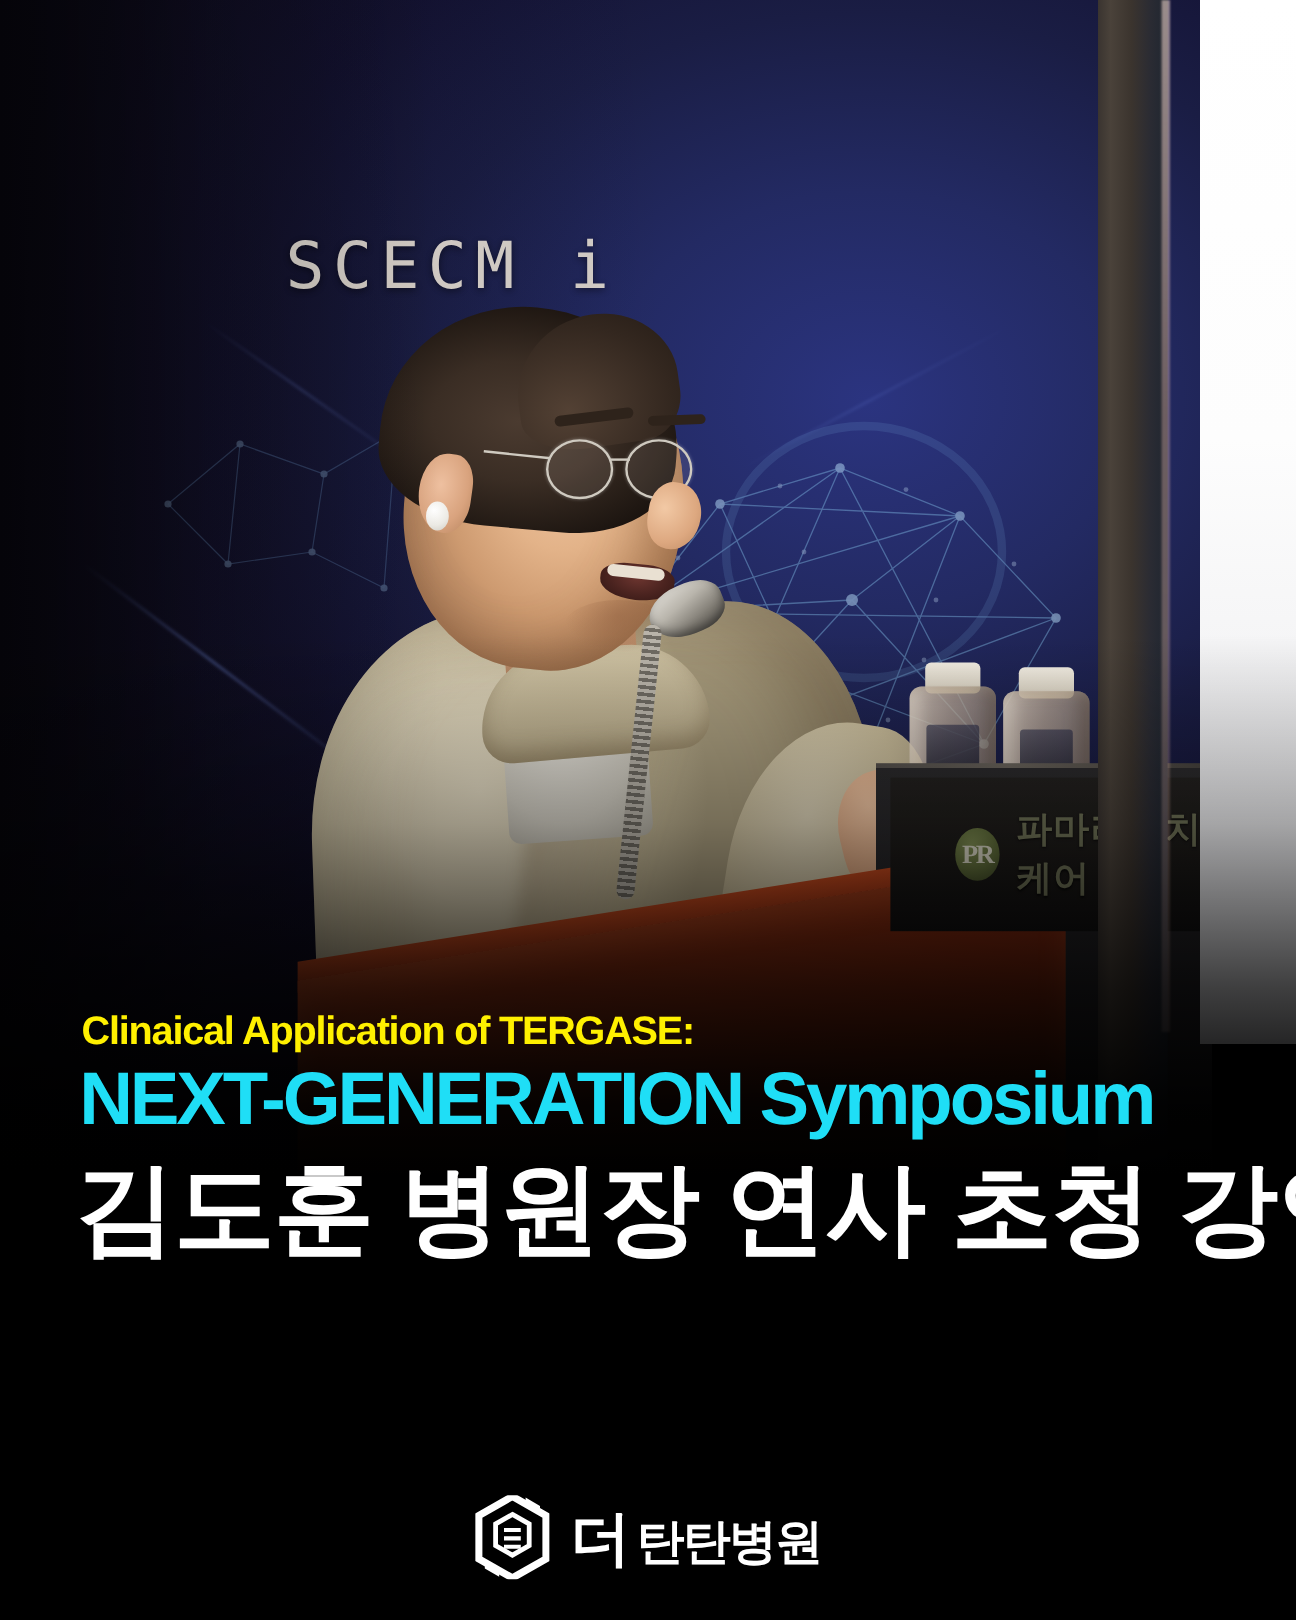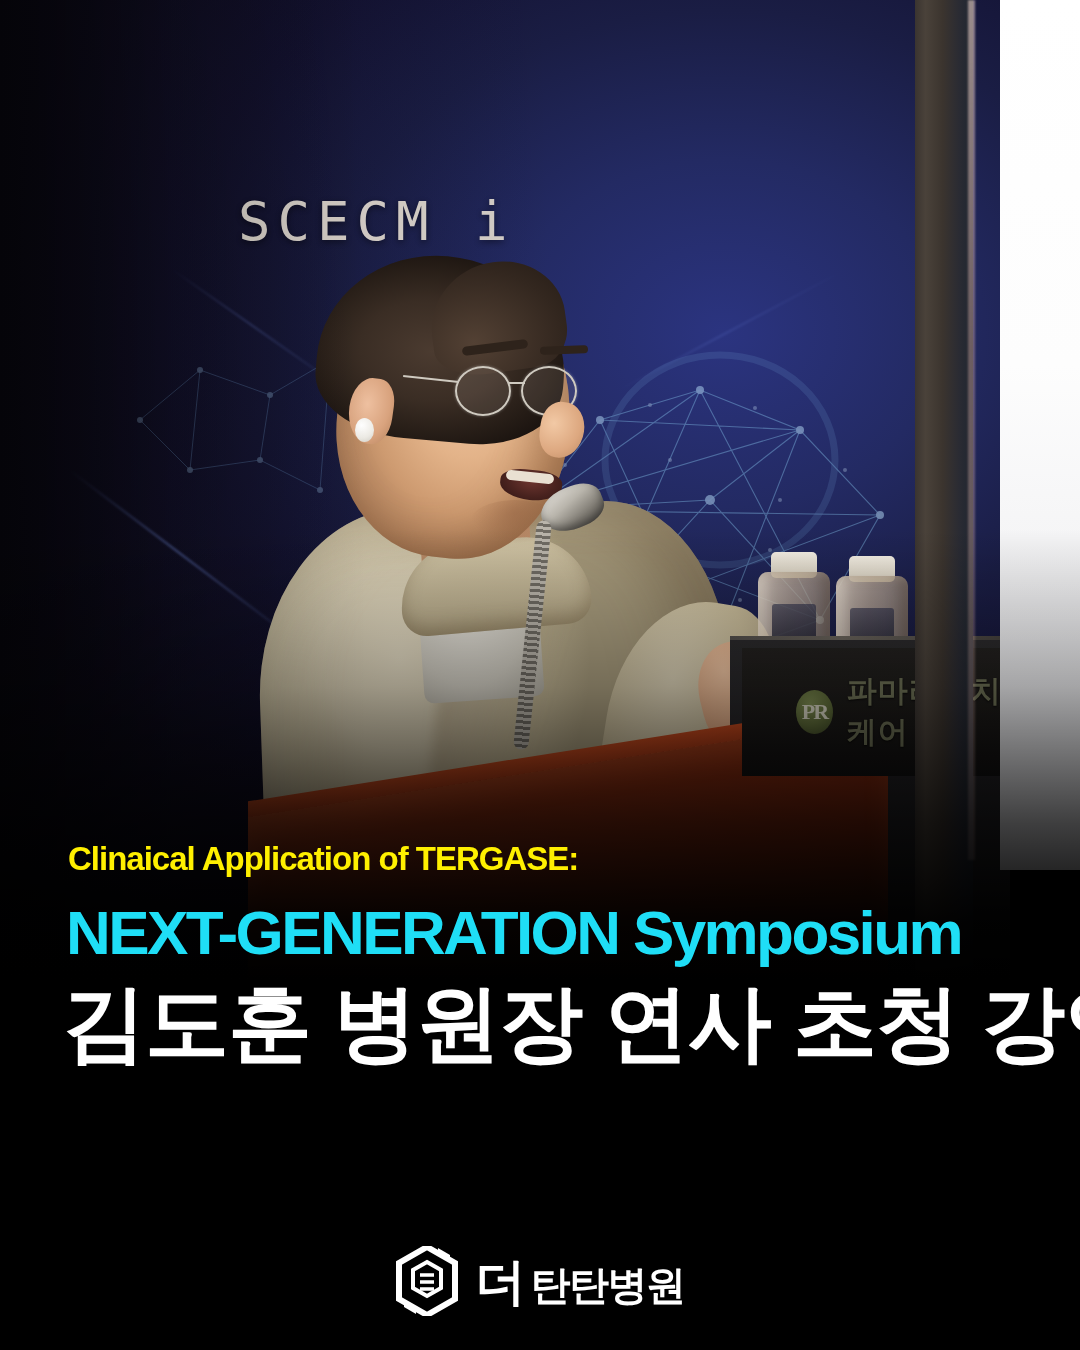--- a/index.html
+++ b/index.html
@@ -267,21 +267,21 @@
   .textblock{ position:absolute; left:0; top:840px; width:896px; }
   .subtitle{
     padding-left:68px;
     color:#FFF000;
     font-size:33px; font-weight:700; line-height:1.16;
     letter-spacing:-1.0px;
     white-space:nowrap;
   }
   .subtitle .ln2{ letter-spacing:-0.9px; }
   .headline-en{
-    padding-left:66px; margin-top:24px;
+    padding-left:66px; margin-top:8px;
     color:#1FDEF6;
     font-size:62px; font-weight:700; line-height:1.0;
     letter-spacing:-2.6px; white-space:nowrap;
   }
   .headline-ko{
     padding-left:62px; margin-top:12px;
     color:#ffffff;
     font-size:84px; font-weight:700; line-height:1.12;
     letter-spacing:-1px; white-space:nowrap;
   }

